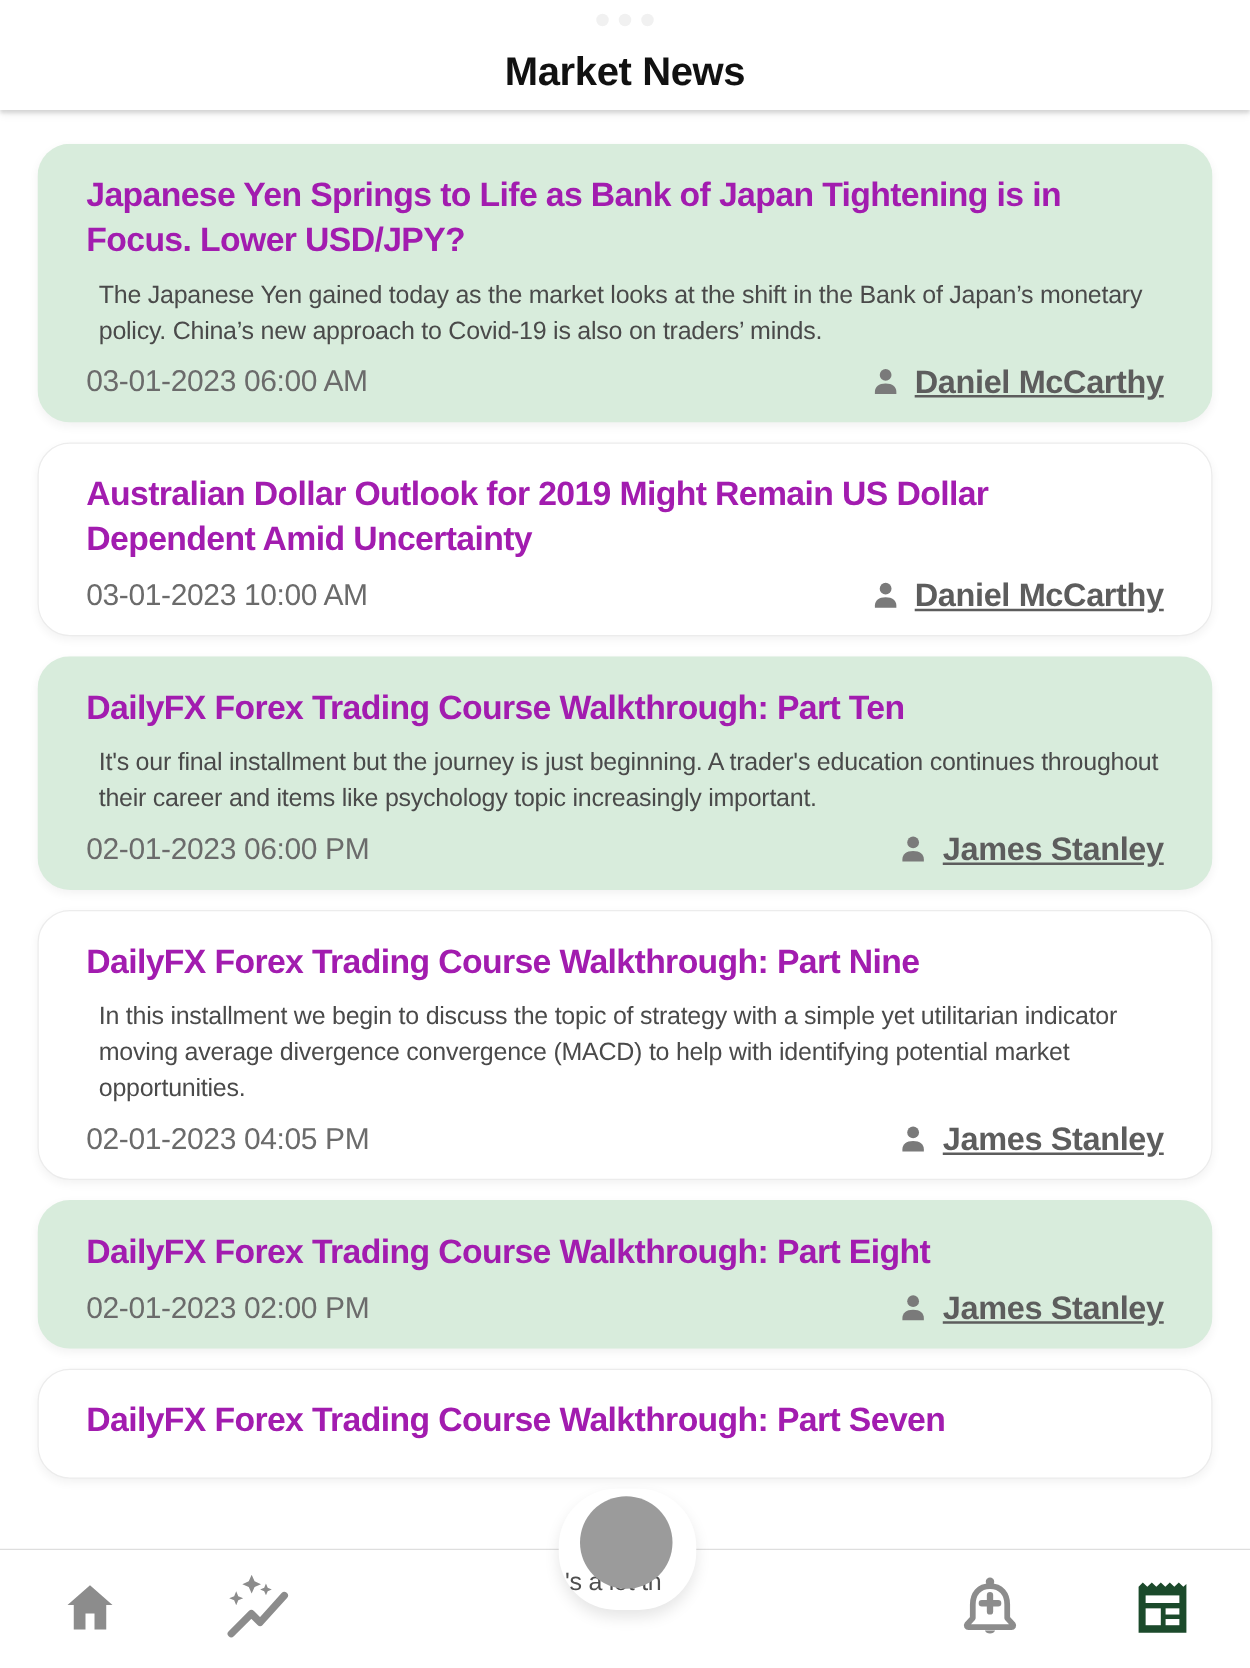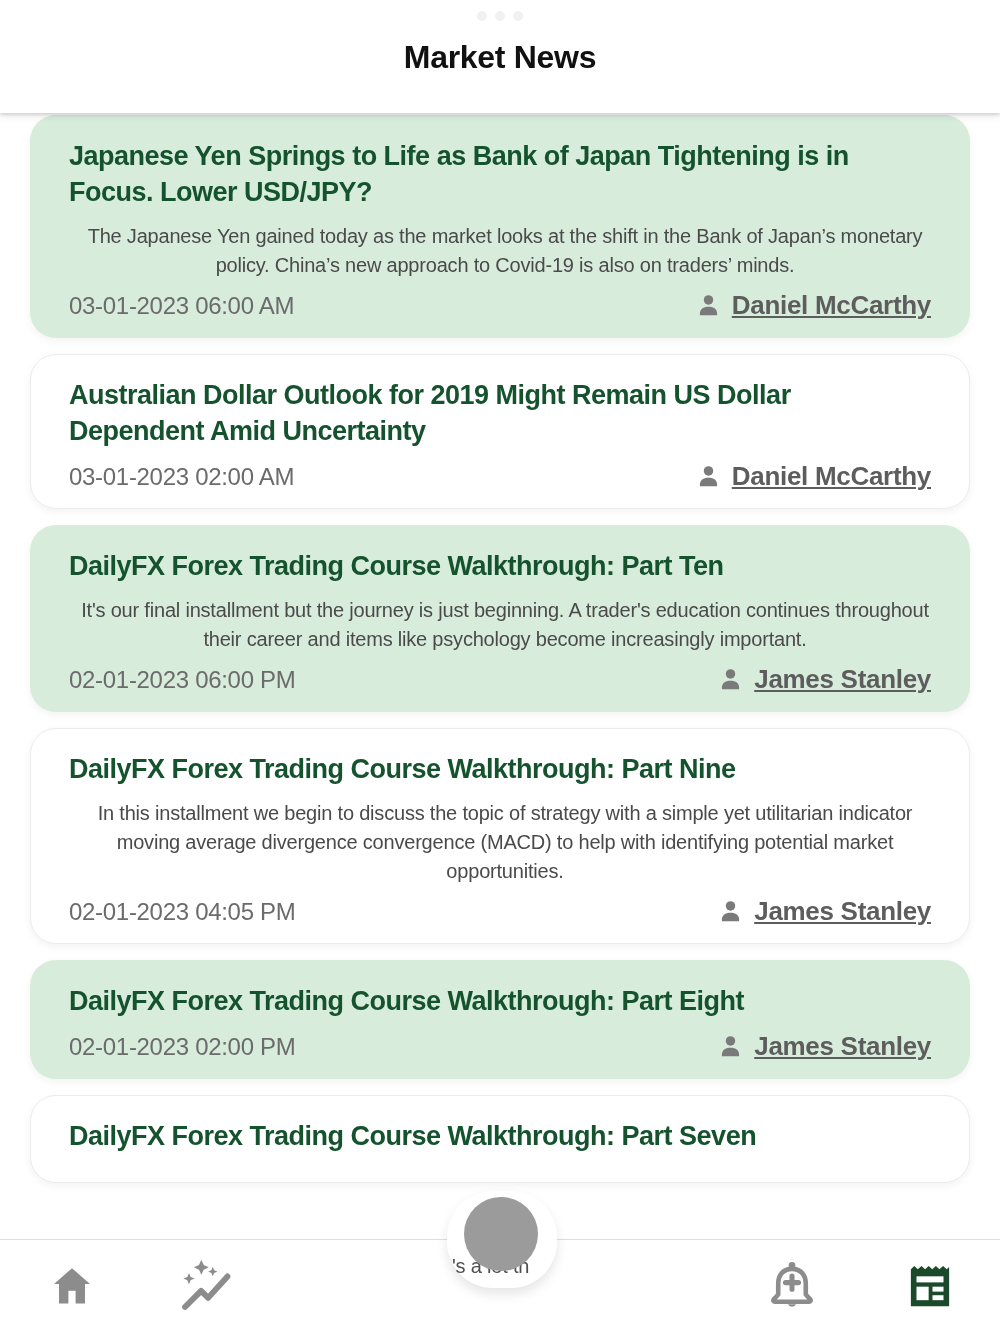--- a/index.html
+++ b/index.html
@@ -4,42 +4,42 @@
 <style>
   html,body{margin:0;padding:0;}
   body{
     width:1000px;height:1334px;overflow:hidden;position:relative;
     background:#ffffff;
     font-family:"Liberation Sans","DejaVu Sans",sans-serif;
     -webkit-font-smoothing:antialiased;
   }
   
   .header{
-    position:absolute;top:0;left:0;right:0;height:113px;background:#fff;z-index:6;
+    position:absolute;top:0;left:0;right:0;height:88px;background:#fff;z-index:6;
     box-shadow:0 2px 3px rgba(0,0,0,.13),0 5px 7px rgba(0,0,0,.06);
   }
   .drag-dots{position:absolute;top:11px;left:50%;transform:translateX(-50%);display:flex;gap:8px;}
   .drag-dots i{width:10px;height:10px;border-radius:50%;background:#f1f1f1;display:block;}
   .header-title{
     margin:0;text-align:center;padding-top:40px;
     font-size:32px;font-weight:700;color:#111;letter-spacing:-.3px;line-height:1.1;
   }
   
   .news-list{position:absolute;top:97px;left:0;right:0;bottom:0;padding:18px 30px 0;box-sizing:border-box;}
   .card{
     border-radius:26px;padding:16px 38px 16px;margin-bottom:16px;box-sizing:border-box;
     background:#fff;border:1px solid #ececec;box-shadow:0 3px 8px rgba(0,0,0,.05);
   }
   .card.highlight{background:var(--hl,#d8ecdc);border-color:rgba(0,0,0,0);}
   .card-title{
     margin:6px 0 12px;font-size:27px;font-weight:700;line-height:36px;
-    color:#14532d;letter-spacing:-.5px;
+    color:#a21caf;letter-spacing:-.5px;
   }
   .card-summary{
-    margin:0 0 10px 10px;font-size:20px;line-height:29px;color:#4a4a4a;letter-spacing:-.2px;text-align:center;
+    margin:0 0 10px 10px;font-size:20px;line-height:29px;color:#4a4a4a;letter-spacing:-.2px;
   }
   .card-footer{display:flex;justify-content:space-between;align-items:center;margin-top:4px;}
   .card-date{font-size:24px;color:#6b6b6b;letter-spacing:-.3px;}
   .card-author{display:flex;align-items:center;gap:9px;font-size:26px;font-weight:700;color:#5d5d5d;letter-spacing:-.3px;text-decoration:underline;}
   .person-icon svg{width:29px;height:29px;fill:#7a7a7a;display:block;}
   
   .tabbar{
     position:absolute;left:0;right:0;bottom:0;height:94px;background:#fff;z-index:10;
     border-top:1px solid #dedede;
   }
@@ -91,35 +91,35 @@
               <path d="M12 13.1c-4.5 0-7.1 2.2-7.1 5.5V20h14.2v-1.4c0-3.3-2.6-5.5-7.1-5.5z"></path>
             </svg>
         </span>
         <span>Daniel McCarthy</span>
       </span>
     </div>
   </article>
     <article class="card">
     <h2 class="card-title">Australian Dollar Outlook for 2019 Might Remain US Dollar Dependent Amid Uncertainty</h2>
     <div class="card-footer">
-      <span class="card-date">03-01-2023 02:00 AM</span>
+      <span class="card-date">03-01-2023 10:00 AM</span>
       <span class="card-author">
         <span class="person-icon">
           <svg viewBox="0 0 24 24">
               <circle cx="12" cy="7.4" r="3.9"></circle>
               <path d="M12 13.1c-4.5 0-7.1 2.2-7.1 5.5V20h14.2v-1.4c0-3.3-2.6-5.5-7.1-5.5z"></path>
             </svg>
         </span>
         <span>Daniel McCarthy</span>
       </span>
     </div>
   </article>
     <article class="card highlight">
     <h2 class="card-title">DailyFX Forex Trading Course Walkthrough: Part Ten</h2>
-    <p class="card-summary">It's our final installment but the journey is just beginning. A trader's education continues throughout their career and items like psychology become increasingly important.</p>
+    <p class="card-summary">It's our final installment but the journey is just beginning. A trader's education continues throughout their career and items like psychology topic increasingly important.</p>
     <div class="card-footer">
       <span class="card-date">02-01-2023 06:00 PM</span>
       <span class="card-author">
         <span class="person-icon">
           <svg viewBox="0 0 24 24">
               <circle cx="12" cy="7.4" r="3.9"></circle>
               <path d="M12 13.1c-4.5 0-7.1 2.2-7.1 5.5V20h14.2v-1.4c0-3.3-2.6-5.5-7.1-5.5z"></path>
             </svg>
         </span>
         <span>James Stanley</span>

